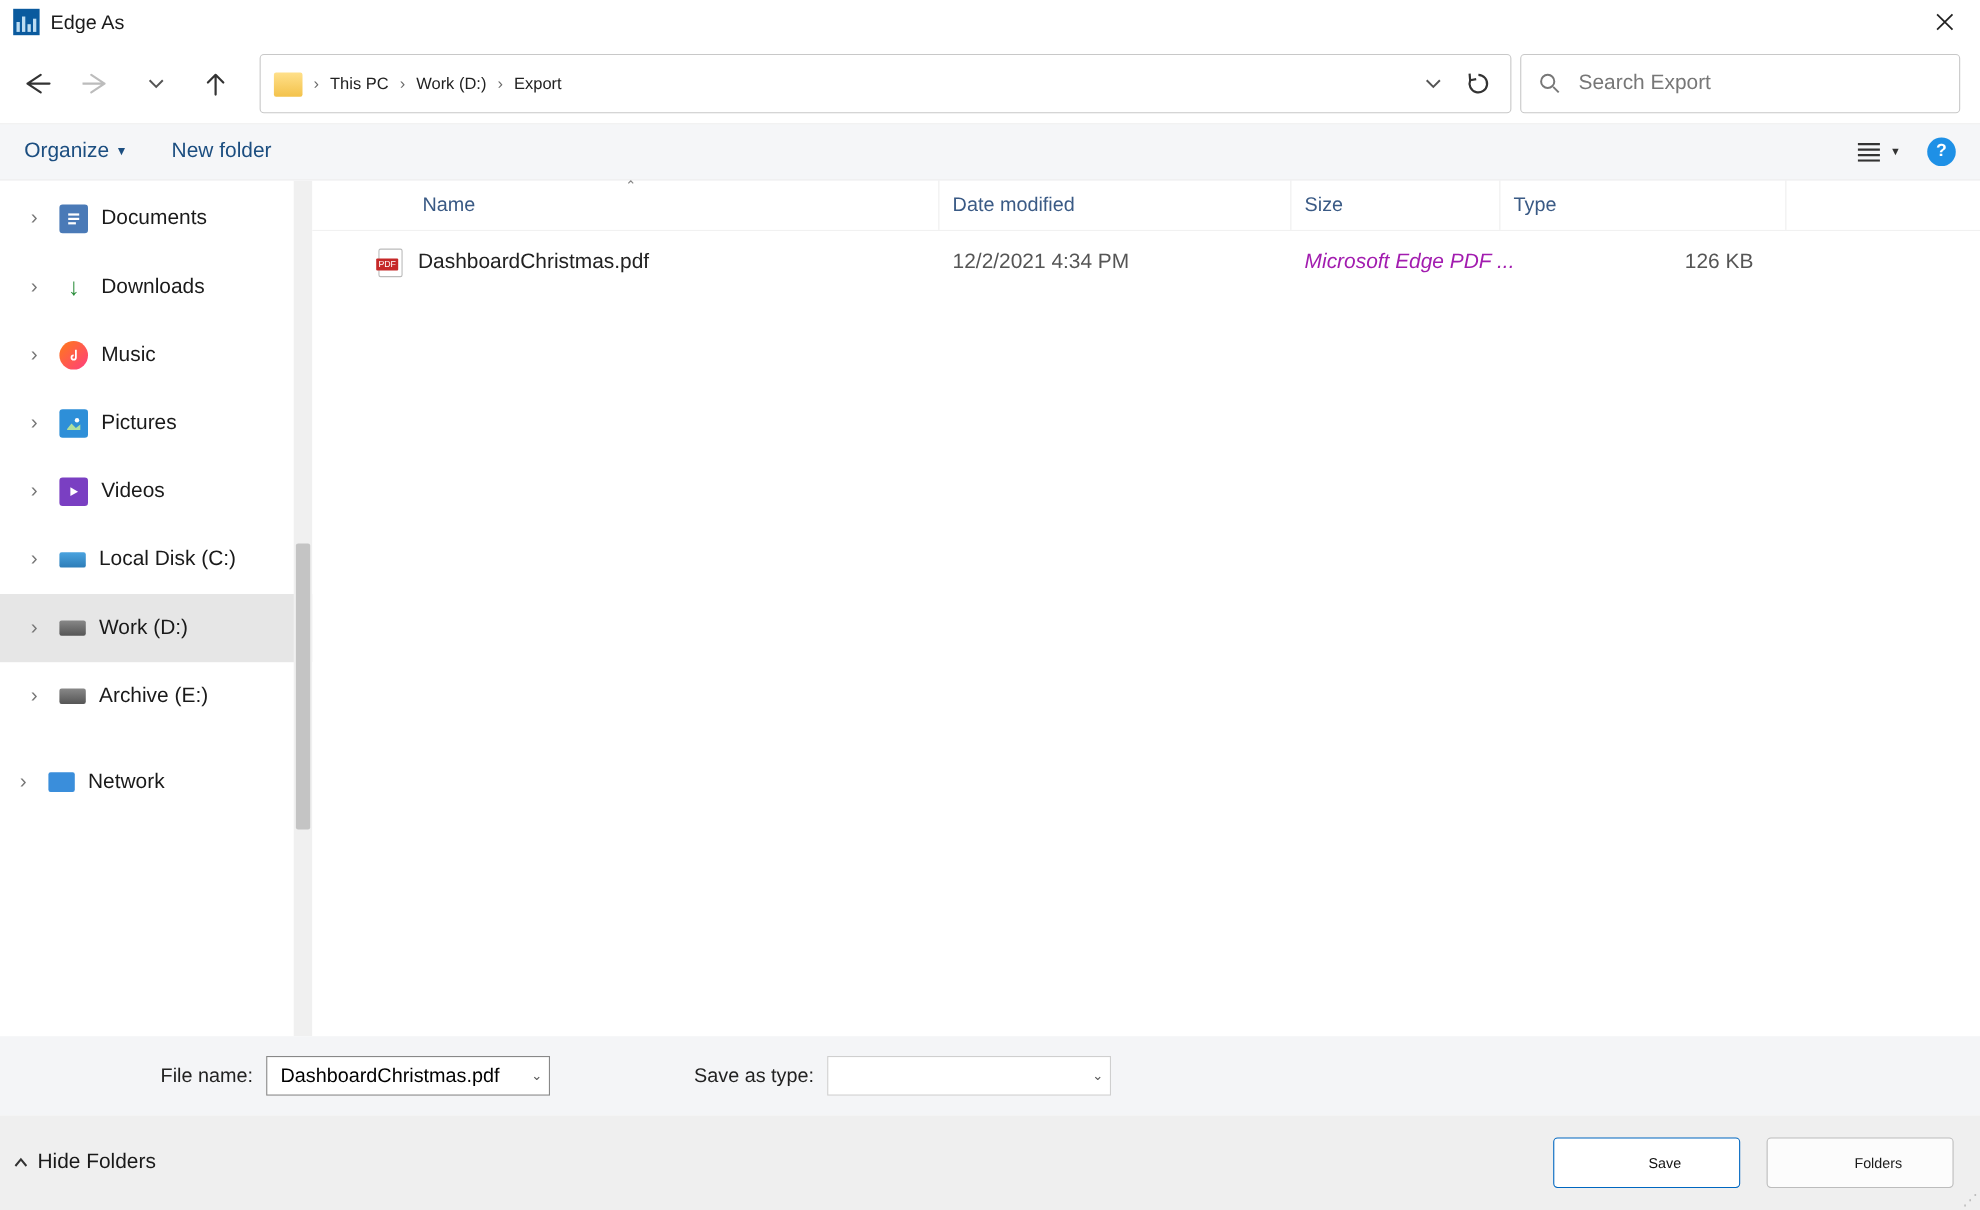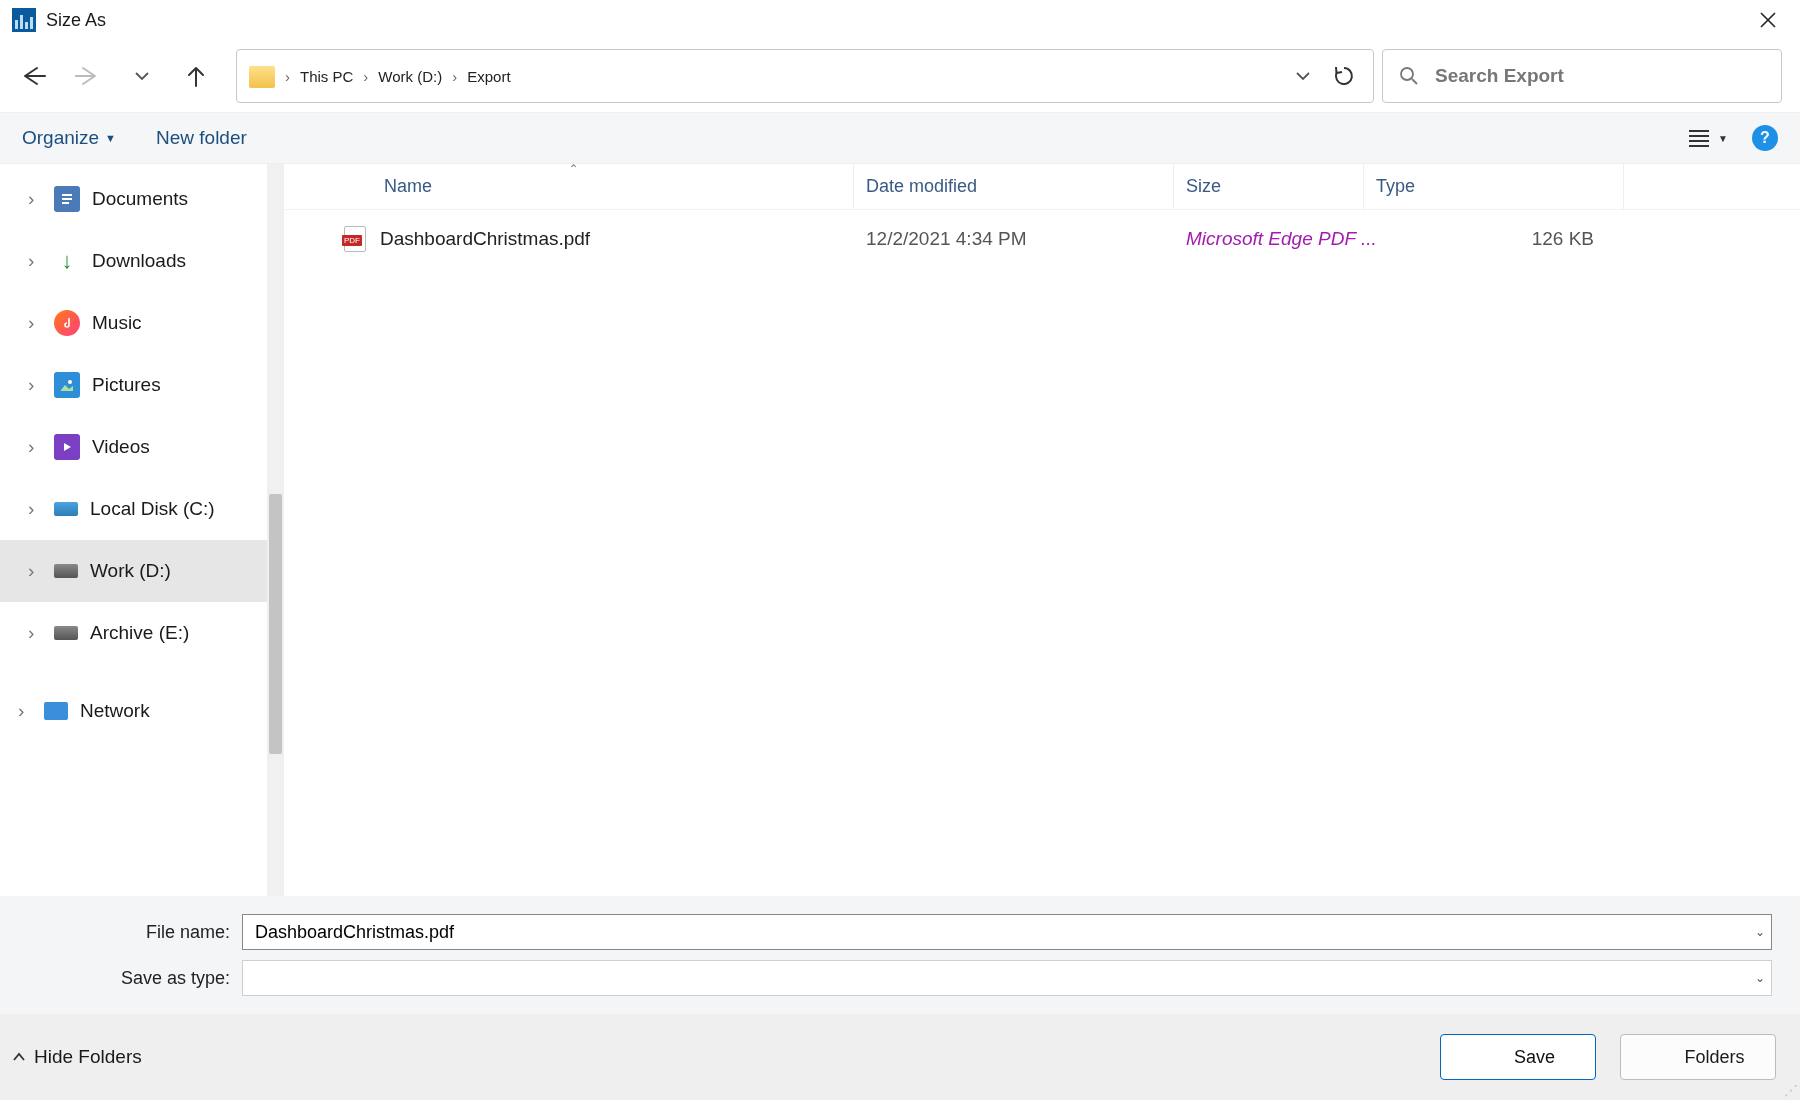--- a/index.html
+++ b/index.html
@@ -18,21 +18,21 @@
   .navrow { height:72px; display:flex; align-items:center; padding:0 18px 0 20px; gap:8px; }
   .nav-icons { display:flex; align-items:center; gap:26px; margin-right:18px;}
   .nav-ic { width:28px; height:28px; display:flex; align-items:center; justify-content:center; color:#555; cursor:pointer;}
   .nav-ic.disabled { color:#b9b9b9; }
   .addrbar { flex:1; border:1px solid #c8c8c8; border-radius:4px; height:54px; display:flex; align-items:center; padding:0 8px 0 12px; gap:10px;}
   .folder-ic { width:26px; height:22px; background:linear-gradient(#ffe08a,#f3c24b); border-radius:2px; position:relative; top:1px;}
   .crumbs { display:flex; align-items:center; gap:10px; font-size:15px; color:#222; flex:1;}
   .crumb-sep { color:#6a6a6a; }
   .addr-right { display:flex; align-items:center; gap:22px; margin-left:auto; padding-right:10px;}
   .searchbar { width:400px; border:1px solid #c8c8c8; border-radius:4px; height:54px; display:flex; align-items:center; padding:0 16px; gap:14px; color:#666;}
-  .searchbar input { border:none; outline:none; font-size:19px; flex:1; color:#0c4a6e; background:transparent;font-weight:bold;}
+  .searchbar input { border:none; outline:none; font-size:19px; flex:1; color:#0c4a6e; background:transparent;}
   .searchbar input::placeholder { color:#777; }
 
   
   .toolbar { background:#f5f6f8; height:52px; display:flex; align-items:center; padding:0 22px; gap:40px; border-top:1px solid #f0f0f0; border-bottom:1px solid #eee;}
   .tb-link { color:#1c4e80; font-size:19px; display:flex; align-items:center; gap:6px; cursor:pointer;}
   .tb-right { margin-left:auto; display:flex; align-items:center; gap:24px;}
   .view-btn { display:flex; align-items:center; gap:8px; color:#333; cursor:pointer;}
   .help-ic { width:26px; height:26px; border-radius:50%; background:#1e90e6; color:#fff; display:flex; align-items:center; justify-content:center; font-weight:bold; font-size:16px;}
 
   
@@ -65,52 +65,52 @@
   .row { height:58px; display:flex; align-items:center; font-size:19px; color:#222;}
   .cell { padding:0 12px;}
   .cell.name { width:570px; padding-left:60px; display:flex; align-items:center; gap:14px;}
   .cell.date { width:320px; color:#555;}
   .cell.type { width:260px; color:#a21caf; white-space:nowrap; overflow:hidden; text-overflow:ellipsis;font-style:italic;}
   .cell.size { width:190px; text-align:right; color:#555; padding-right:30px;}
   .pdf-ic { width:22px; height:26px; background:#fff; border:1px solid #bbb; border-radius:2px; position:relative;}
   .pdf-ic::after { content:"PDF"; position:absolute; left:-3px; top:8px; background:#c62828; color:#fff; font-size:8px; padding:1px 2px; border-radius:1px;}
 
   
-  .inputs { background:#f4f5f7; padding:18px 28px 18px 0; display:flex; flex-direction:column; gap:10px;}
+  .inputs { background:#f4f5f7; padding:18px 28px 18px 0; display:flex; flex-direction:row; gap:10px;}
   .inp-row { display:flex; align-items:center; gap:12px;}
   .inp-label { width:230px; text-align:right; font-size:18px; color:#222;}
   .inp-field { flex:1; height:36px; border:1px solid #888; background:#fff; display:flex; align-items:center; padding:0 10px; position:relative;}
   .inp-field input { border:none; outline:none; width:100%; font-size:18px; background:transparent;}
   .inp-dd { position:absolute; right:6px; color:#555; font-size:12px;}
   .inp-field.light { border-color:#cfcfcf;}
 
   
   .actions { background:#efefef; height:86px; display:flex; align-items:center; padding:0 24px 0 12px; position:relative;}
   .hide-folders { display:flex; align-items:center; gap:8px; font-size:19px; cursor:pointer;}
   .act-btns { margin-left:auto; display:flex; gap:24px;}
-  .btn { width:156px; height:46px; border:1px solid #bcbcbc; background:#fcfcfc; border-radius:4px; font-size:18px; display:flex; align-items:center; justify-content:center; cursor:pointer;padding-left:33px;}
+  .btn { width:170px; height:46px; border:1px solid #bcbcbc; background:#fcfcfc; border-radius:4px; font-size:13px; display:flex; align-items:center; justify-content:center; cursor:pointer;padding-left:33px;}
   .btn.primary { border-color:#0067c0; background:#fff; color:#111;}
   .grip { position:absolute; right:4px; bottom:2px; color:#bdbdbd; font-size:14px; letter-spacing:-2px;}
 
   svg { display:block; }
 </style>
 </head>
 <body>
 
 <div id="app">
 
   <div class="titlebar">
     <div class="titlebar-left">
       <span class="app-icon">
         <i style="height:9px"></i>
           <i style="height:14px"></i>
           <i style="height:7px"></i>
           <i style="height:12px"></i>
       </span>
-      <span class="title-text">Size As</span>
+      <span class="title-text">Edge As</span>
     </div>
     <div class="close-btn">
       <svg width="18" height="18" viewBox="0 0 18 18">
           <path d="M2 2 L16 16 M16 2 L2 16" stroke="#222" stroke-width="1.6" fill="none"></path>
         </svg>
     </div>
   </div>
 
   <div class="navrow">
     <div class="nav-icons">

